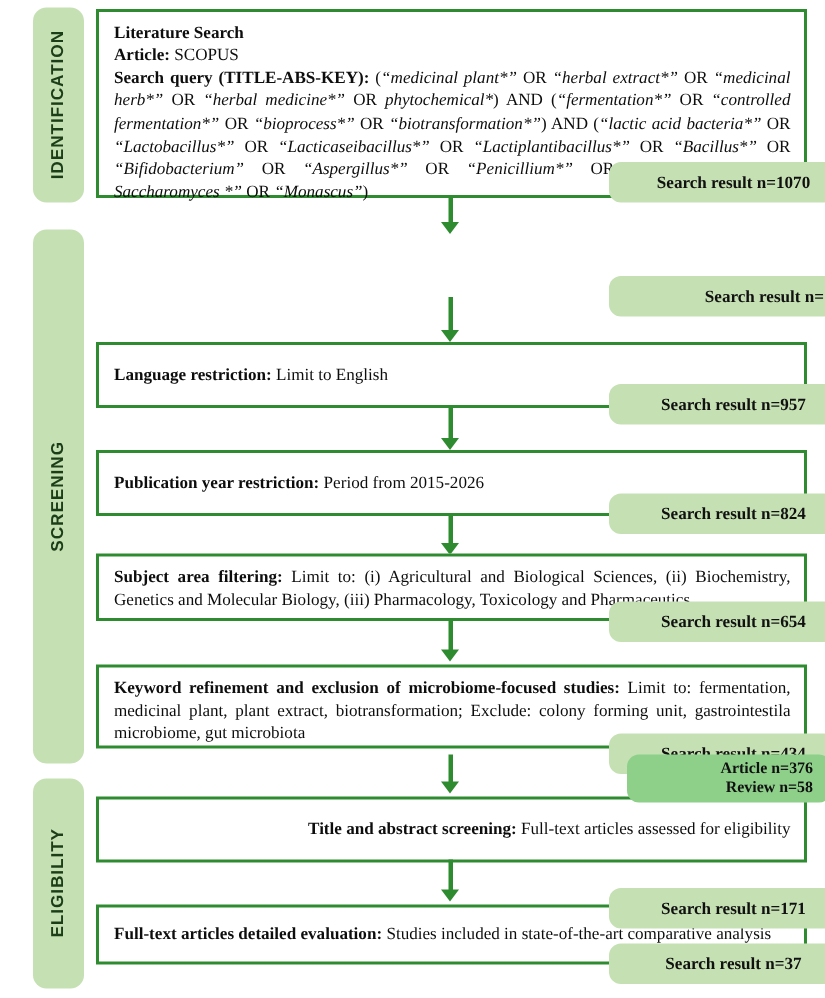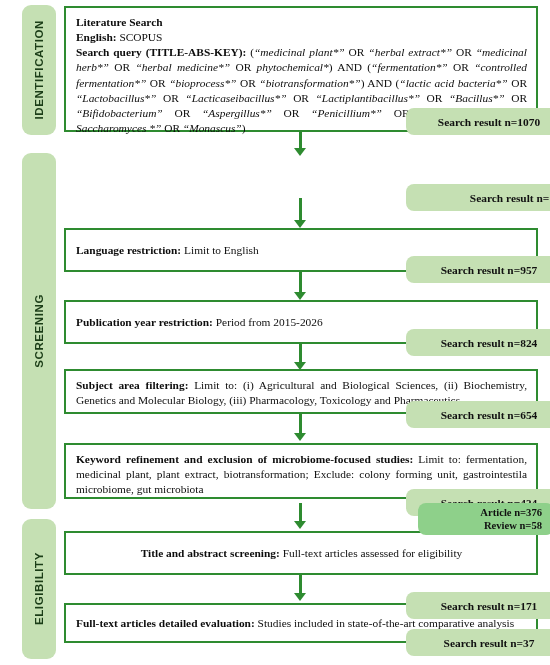--- a/index.html
+++ b/index.html
@@ -134,21 +134,21 @@
     <span class="stage-pill-label">SCREENING</span>
   </div>
 
   <div class="stage-pill" style="top:519px; height:140px;">
     <span class="stage-pill-label">ELIGIBILITY</span>
   </div>
 
   <div class="flow-box" style="top:6px; height:126px;">
     <p class="box-text" style="text-align:left; margin-bottom:0;">
       <span class="lead">Literature Search</span><br>
-      <span class="lead">English:</span><span> SCOPUS</span>
+      <span class="lead">Article:</span><span> SCOPUS</span>
     </p>
     <p class="box-text" style="margin-top:0;">
       <span class="lead">Search query (TITLE-ABS-KEY):</span><span id="query-string"><span> (</span><span class="it">“medicinal plant*”</span><span> OR </span><span class="it">“herbal extract*”</span><span> OR </span><span class="it">“medicinal herb*”</span><span> OR </span><span class="it">“herbal medicine*”</span><span> OR </span><span class="it">phytochemical*</span><span>) AND (</span><span class="it">“fermentation*”</span><span> OR </span><span class="it">“controlled fermentation*”</span><span> OR </span><span class="it">“bioprocess*”</span><span> OR </span><span class="it">“biotransformation*”</span><span>) AND (</span><span class="it">“lactic acid bacteria*”</span><span> OR </span><span class="it">“Lactobacillus*”</span><span> OR </span><span class="it">“Lacticaseibacillus*”</span><span> OR </span><span class="it">“Lactiplantibacillus*”</span><span> OR </span><span class="it">“Bacillus*”</span><span> OR </span><span class="it">“Bifidobacterium”</span><span> OR </span><span class="it">“Aspergillus*”</span><span> OR </span><span class="it">“Penicillium*”</span><span> OR </span><span class="it">“Rhizopus*”</span><span> OR </span><span class="it">“ Saccharomyces *”</span><span> OR </span><span class="it">“Monascus”</span><span>)</span></span>
     </p>
   </div>
 
   <div class="result-badge" style="top:108px; left:382px; width:146px;">Search result n=1070</div>
 
   <div class="connector" style="top:132px; height:20px;"></div>
   <div class="arrow-head" style="top:148px;"></div>
@@ -202,21 +202,21 @@
 
   <div class="split-badge" style="top:503px; left:418px; width:110px;">
     <span>Article n=376</span>
     <span>Review n=58</span>
   </div>
 
   <div class="connector" style="top:503px; height:22px;"></div>
   <div class="arrow-head" style="top:521px;"></div>
 
   <div class="flow-box" style="top:531px; height:44px;">
-    <p class="box-text" style="text-align:center; padding-top:6px;">
+    <p class="box-text" style="text-align:right; padding-top:6px;">
       <span class="lead">Title and abstract screening:</span><span> Full-text articles assessed for eligibility</span>
     </p>
   </div>
 
   <div class="result-badge" style="top:592px; left:382px; width:146px;">Search result n=171</div>
 
   <div class="connector" style="top:573px; height:24px;"></div>
   <div class="arrow-head" style="top:593px;"></div>
 
   <div class="flow-box" style="top:603px; height:40px;">

